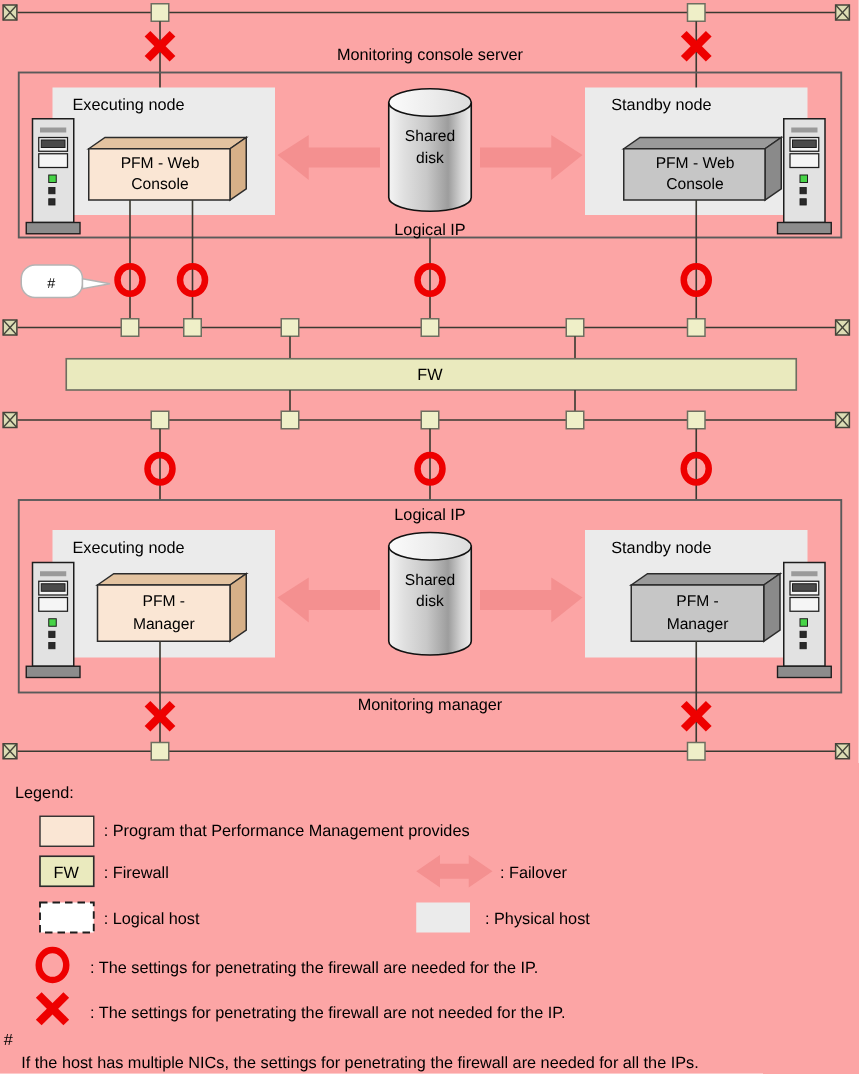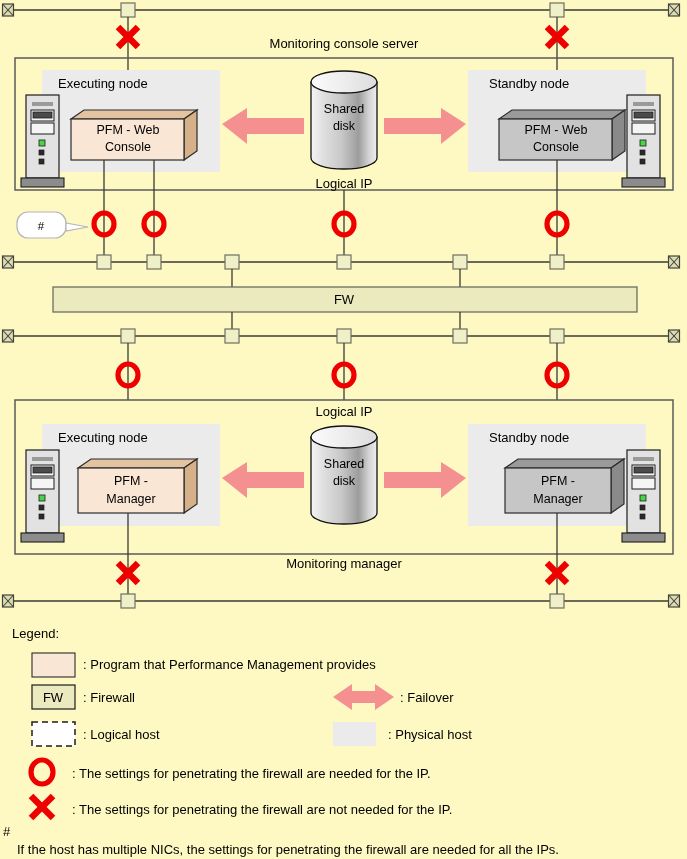--- a/index.html
+++ b/index.html
@@ -10,21 +10,21 @@
   }
   body {
     font-family: "Liberation Sans", sans-serif;
     color: #000000;
   }
   #page {
     position: relative;
     width: 687px;
     height: 859px;
     overflow: hidden;
-    background: #fef9c3;
+    background: #fca5a5;
   }
   svg.diagram {
     position: absolute;
     left: 0;
     top: 0;
     width: 687px;
     height: 859px;
     display: block;
   }
   text {

